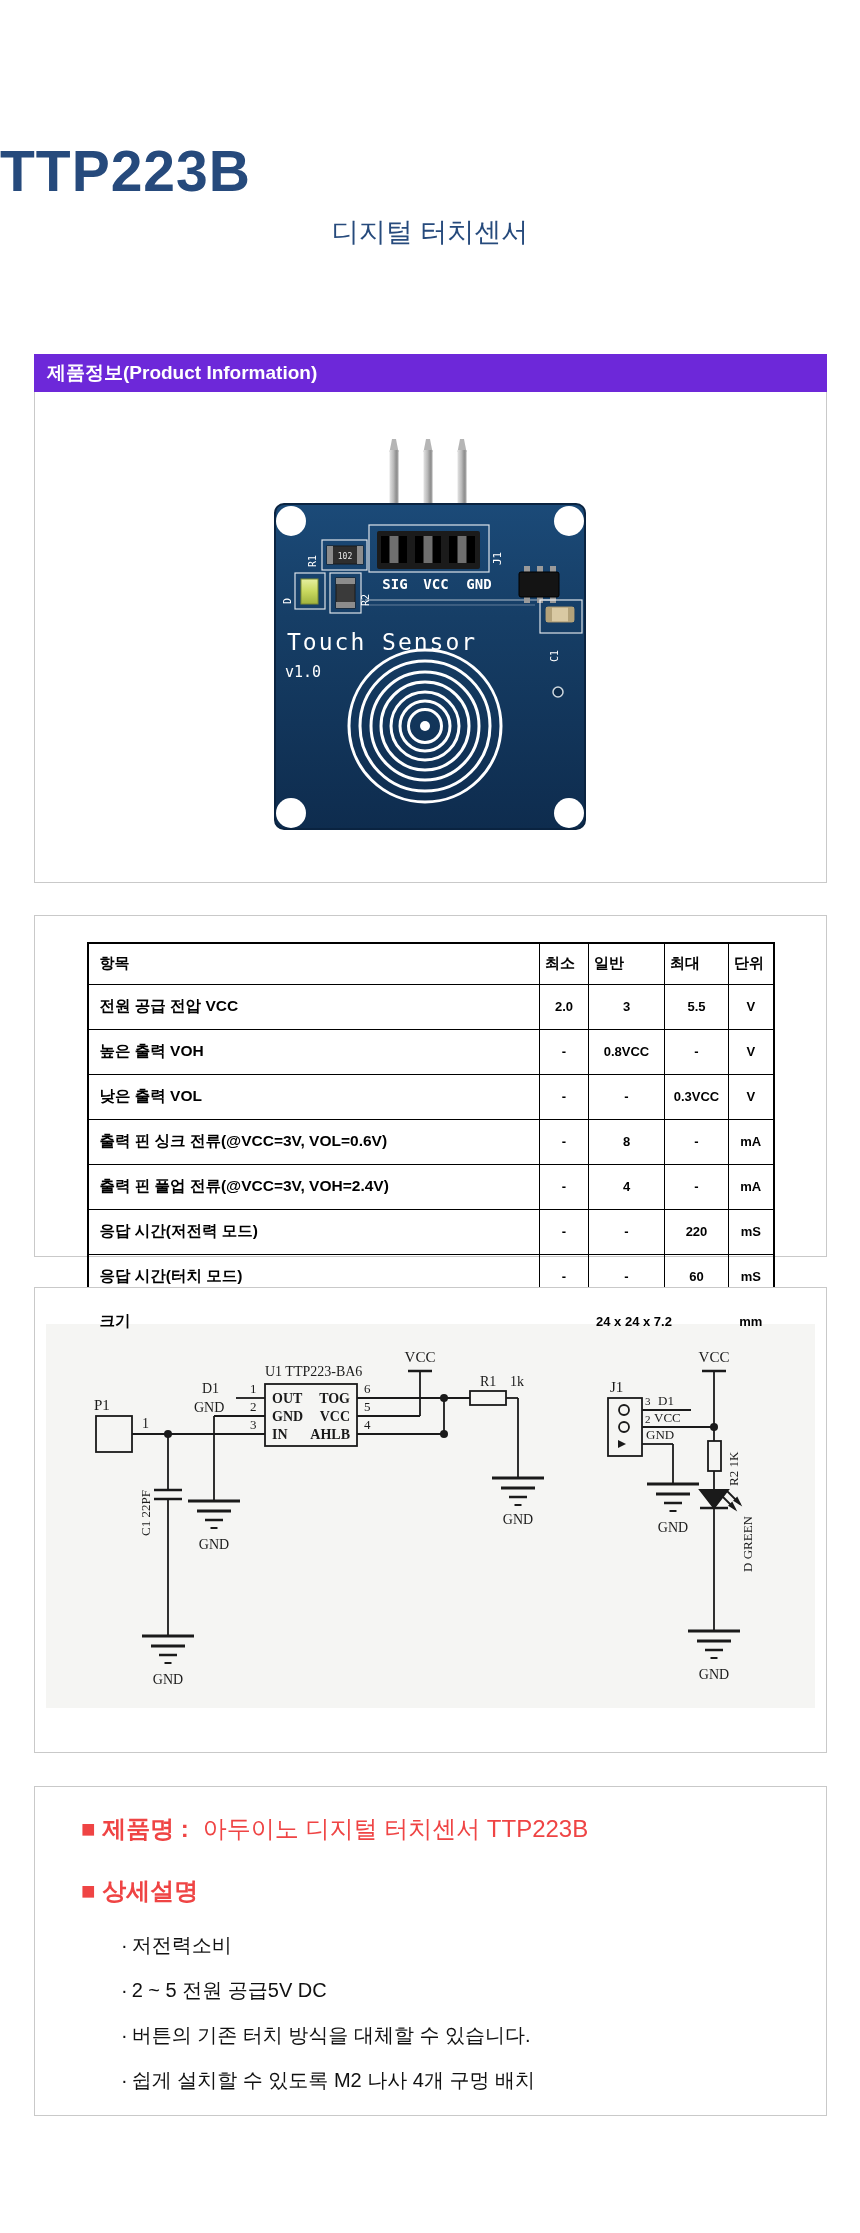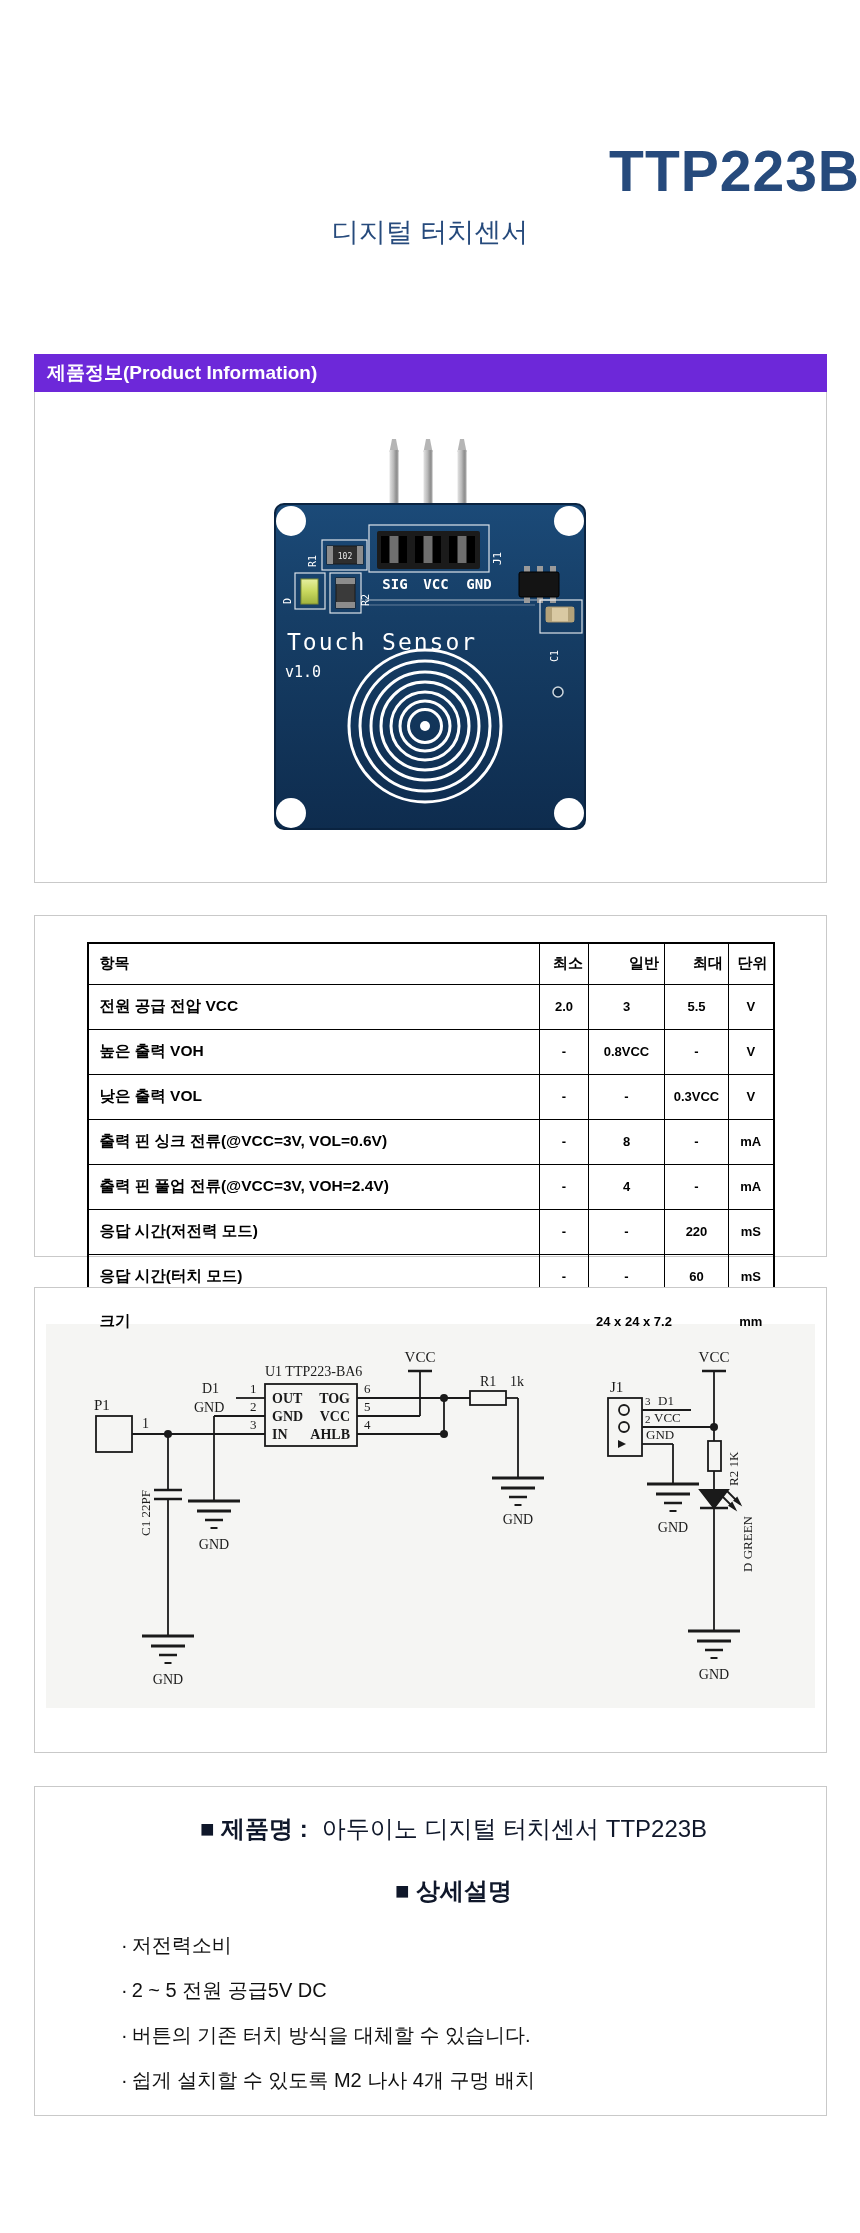--- a/index.html
+++ b/index.html
@@ -1,42 +1,42 @@
 <!DOCTYPE html>
 <html><head>
 <meta charset="utf-8">
 <style>
   html,body{margin:0;padding:0;background:#fff;}
   body{width:860px;font-family:"Liberation Sans","DejaVu Sans",sans-serif;}
   .page{width:860px;height:2233px;background:#fff;overflow:hidden;}
-  .title{margin:0;padding-top:142px;text-align:right;font-size:57px;font-weight:bold;
+  .title{margin:0;padding-top:142px;text-align:left;font-size:57px;font-weight:bold;
          color:#264a7c;letter-spacing:1px;line-height:1.05;}
   .subtitle{margin-top:12px;text-align:center;font-size:27px;font-weight:500;color:#264a7c;}
   .section-bar{margin:104px 0 0 34px;width:780px;height:38px;background:#6d28d9;color:#ffffff;
          font-size:19px;font-weight:bold;line-height:38px;padding-left:13px;}
   .box{width:791px;margin-left:34px;border:1px solid #c9c9c9;background:#fff;box-sizing:content-box;}
   .photo-box{height:490px;border-top:none;}
   .table-box{margin-top:32px;height:340px;}
   .schem-box{margin-top:30px;height:464px;}
   .details-box{margin-top:33px;height:328px;}
   
   table.spec{border-collapse:collapse;margin:26px auto 0 auto;width:686px;border:2px solid #000;
              table-layout:fixed;}
   table.spec th,table.spec td{border:1px solid #000;padding:5px;}
-  table.spec th{height:30px;font-size:15px;font-weight:bold;text-align:right;}
+  table.spec th{height:30px;font-size:15px;font-weight:bold;text-align:left;}
   table.spec th.item,table.spec td.item{text-align:left;padding-left:11px;}
   table.spec td{height:34px;}
   td.item{font-size:15.5px;font-weight:bold;}
   td.val{font-size:13px;font-weight:600;text-align:center;}
   col.c-item{width:452px}col.c-min{width:49px}col.c-typ{width:76px}col.c-max{width:64px}col.c-unit{width:45px}
   
   .schem-panel{margin:36px 11px 0 11px;height:384px;background:#f5f5f3;}
   .schem-panel svg{display:block;}
   
-  .pline{padding-left:46px;font-size:24px;color:#0f172a;text-align:center;}
+  .pline{padding-left:46px;font-size:24px;color:#ef4444;}
   .pline1{padding-top:26px;}
   .pline2{margin-top:30px;font-weight:bold;}
   .pline .lbl{font-weight:bold;margin-right:14px;}
   .bullets{margin-top:16px;}
   .bullet{padding-left:86px;font-size:20px;line-height:45px;color:#111;}
   .bullet .dot{margin-right:4px;}
 </style>
 </head>
 <body>
 

